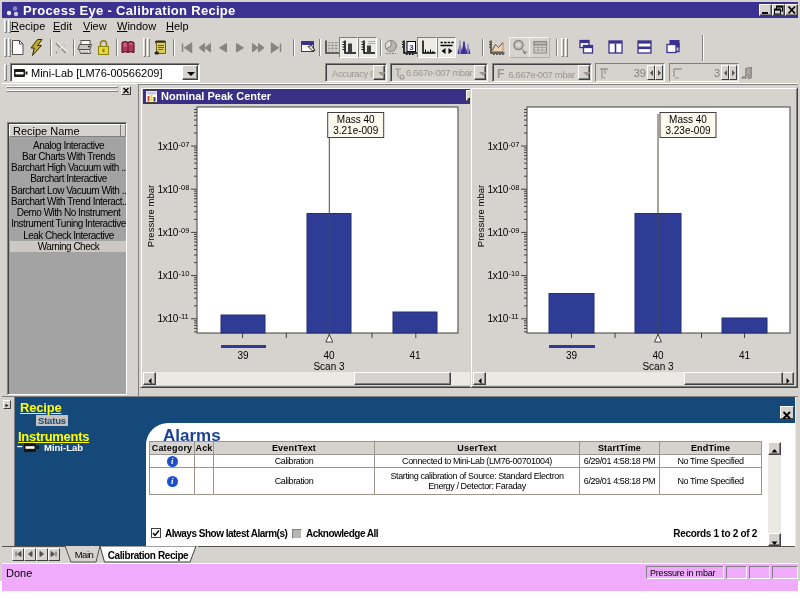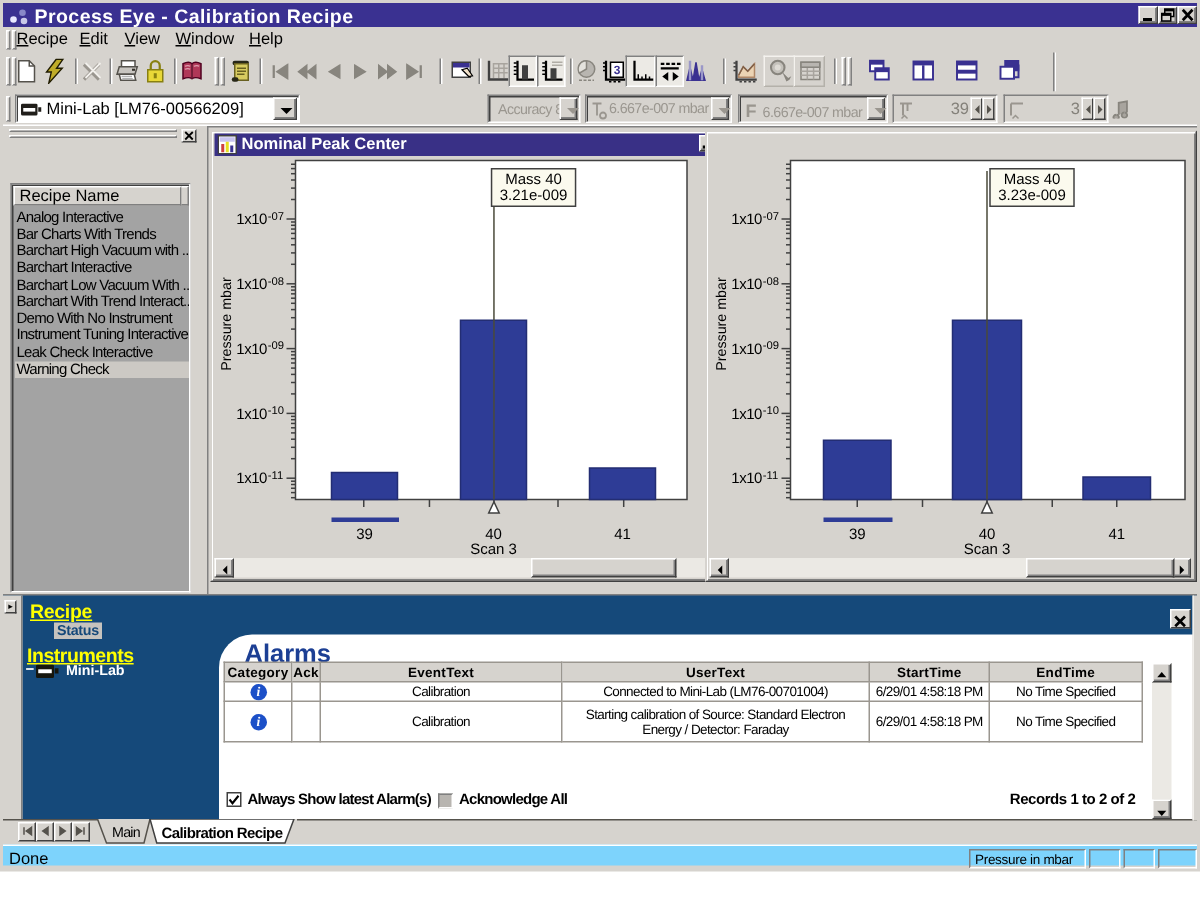--- a/index.html
+++ b/index.html
@@ -35,21 +35,21 @@
 .combo.dis .drop:after { border-top-color:#9a968f; }
 .spinbox { position:absolute; top:2px; height:19px; background:#d6d3ce; border-top:1px solid #808080; border-left:1px solid #808080; border-right:1px solid #fff; border-bottom:1px solid #fff; }
 .spb { position:absolute; top:1px; width:8px; height:15px; background:#d6d3ce; border-top:1px solid #fff; border-left:1px solid #fff; border-right:1px solid #404040; border-bottom:1px solid #404040; }
 .spt { position:absolute; left:2px; top:4px; width:0; height:0; border-top:3px solid transparent; border-bottom:3px solid transparent; }
 
 
 #leftpane { left:2px; top:84px; width:136px; height:312px; background:#d6d3ce; }
 #recipelist { position:absolute; left:5px; top:20px; width:120px; height:273px; background:#a3a3a3; border-top:1px solid #808080; border-left:1px solid #808080; border-right:1px solid #fff; border-bottom:1px solid #fff; box-shadow: inset 1px 1px 0 #404040; margin-top: 18px; }
 #recipelist .hdr { position:absolute; left:1px; top:1px; width:112px; height:13px; background:#d6d3ce; border-top:1px solid #fff; border-left:1px solid #fff; border-right:1px solid #808080; border-bottom:1px solid #808080; font-size:11px; padding-left:3px; }
 #recipelist .hdr2 { position:absolute; left:113px; top:1px; width:5px; height:13px; background:#d6d3ce; border-top:1px solid #fff; border-right:1px solid #808080; border-bottom:1px solid #808080; }
-.litem { position:absolute; left:2px; width:116px; height:11px; font-size:10px; letter-spacing:-0.5px; white-space:nowrap; overflow:hidden; padding-left:1px; }
+.litem { position:absolute; left:2px; width:116px; height:11px; font-size:10px; letter-spacing:-0.5px; white-space:nowrap; overflow:hidden; padding-left:1px;text-align:center; }
 
 
 #mdi { left:138px; top:84px; width:660px; height:312px; background:#d6d3ce; border-left:1px solid #808080; border-top:1px solid #808080; }
 
 .chartwin { position:absolute; top:2px; height:301px; background:#d6d3ce; border-top:1px solid #d6d3ce; border-left:1px solid #d6d3ce; border-right:1px solid #404040; border-bottom:1px solid #404040; box-shadow: inset 1px 1px 0 #fff, inset -1px -1px 0 #808080; }
 .ctitle { position:absolute; left:2px; top:1px; right:2px; height:15px; color:#fff; font-size:11px; font-weight:bold; }
 .ctitle .ttxt { position:absolute; left:18px; top:1px; }
 .cbtn { position:absolute; top:1px; width:13px; height:11px; background:#d6d3ce; border-top:1px solid #fff; border-left:1px solid #fff; border-right:1px solid #404040; border-bottom:1px solid #404040; box-shadow: inset -1px -1px 0 #808080; }
 .cclient { position:absolute; left:1px; top:16px; right:2px; bottom:2px; background:#d6d3ce; }
 
@@ -67,21 +67,21 @@
 #alarmtbl { position:absolute; border-collapse:collapse; font-size:9px; letter-spacing:-0.4px; table-layout:fixed; }
 #alarmtbl td, #alarmtbl th { border:1px solid #9a968f; text-align:center; padding:0; white-space:nowrap; overflow:hidden; }
 #alarmtbl th { background:#d6d3ce; font-size:9px; height:12px; letter-spacing:0.2px; }
 .infoicon { display:inline-block; width:11px; height:11px; background:#1c50c8; color:#fff; border-radius:50%; font-size:9px; font-weight:bold; font-family:"Liberation Serif",serif; font-style:italic; line-height:11px; text-align:center; }
 
 
 #tabbar { left:2px; top:546px; width:796px; height:17px; background:#d6d3ce; }
 .tabnavbtn { position:absolute; top:2px; width:12px; height:13px; background:#d6d3ce; border-top:1px solid #fff; border-left:1px solid #fff; border-right:1px solid #404040; border-bottom:1px solid #404040; font-size:7px; text-align:center; line-height:11px; color:#222; }
 
 
-#statusbar { left:2px; top:563px; width:796px; height:14px; background:#7dd3fc; border-top:1px solid #fff; font-size:11px; }
+#statusbar { left:2px; top:563px; width:796px; height:28px; background:#f0abfc; border-top:1px solid #fff; font-size:11px; }
 .spanel { position:absolute; top:2px; height:13px; border-top:1px solid #808080; border-left:1px solid #808080; border-right:1px solid #fff; border-bottom:1px solid #fff; font-size:10px; }
 </style>
 </head>
 <body>
 <div id="app">
 
   <div class="abs" id="titlebar">
     <svg class="abs" style="left:4px;top:3px" width="14" height="12">
         <circle cx="3" cy="8" r="2.2" fill="#e8e8ff"></circle>
         <circle cx="9" cy="3.5" r="2.2" fill="#8888c8"></circle>

